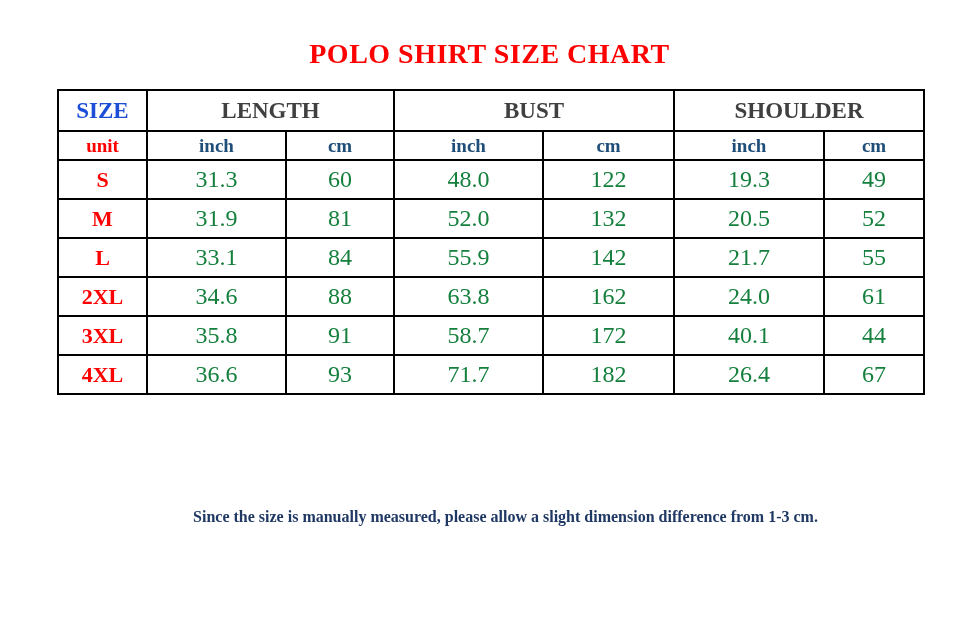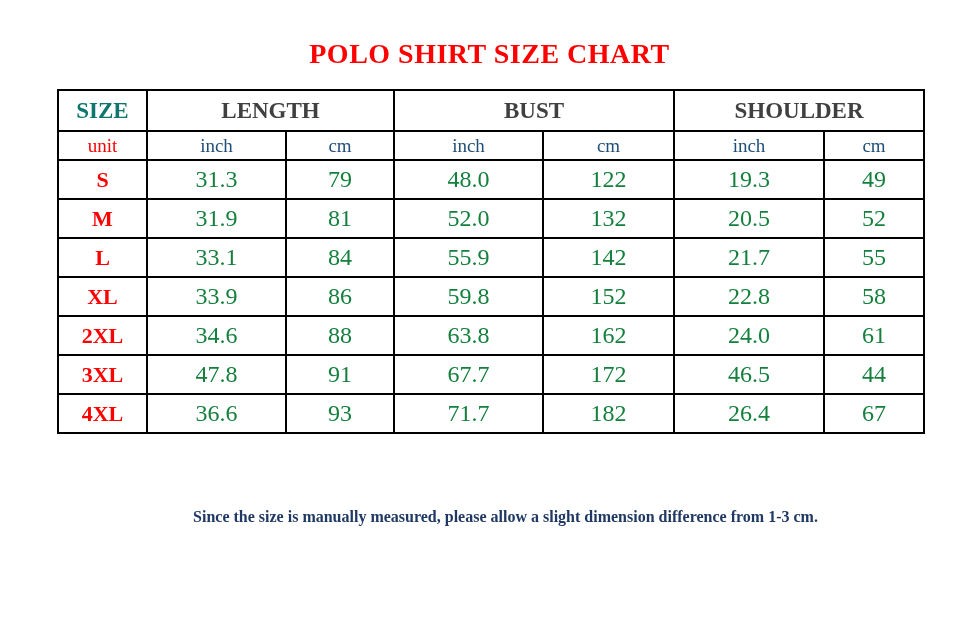--- a/index.html
+++ b/index.html
@@ -44,26 +44,26 @@
     padding: 0;
     background: #ffffff;
   }
   tr.group-header-row th {
     height: 39px;
     font-size: 23px;
     font-weight: bold;
     color: #404040;
   }
   tr.group-header-row th.size-col {
-    color: #0f766e;
+    color: #1d4ed8;
   }
   tr.unit-row td {
     height: 27px;
     font-size: 19px;
-    font-weight: normal;
+    font-weight: bold;
     color: #1f4e79;
   }
   tr.unit-row td.size-col {
     color: #fe0000;
   }
   tr.data-row td {
     height: 37px;
     font-size: 24px;
     color: #15803d;
   }
@@ -115,21 +115,21 @@
         <td>inch</td>
         <td>cm</td>
         <td>inch</td>
         <td>cm</td>
       </tr>
     </thead>
     <tbody id="size-rows">
         <tr class="data-row">
           <td class="size-col">S</td>
           <td>31.3</td>
-          <td>79</td>
+          <td>60</td>
           <td>48.0</td>
           <td>122</td>
           <td>19.3</td>
           <td>49</td>
         </tr>
         <tr class="data-row">
           <td class="size-col">M</td>
           <td>31.9</td>
           <td>81</td>
           <td>52.0</td>
@@ -140,44 +140,35 @@
         <tr class="data-row">
           <td class="size-col">L</td>
           <td>33.1</td>
           <td>84</td>
           <td>55.9</td>
           <td>142</td>
           <td>21.7</td>
           <td>55</td>
         </tr>
         <tr class="data-row">
-          <td class="size-col">XL</td>
-          <td>33.9</td>
-          <td>86</td>
-          <td>59.8</td>
-          <td>152</td>
-          <td>22.8</td>
-          <td>58</td>
-        </tr>
-        <tr class="data-row">
           <td class="size-col">2XL</td>
           <td>34.6</td>
           <td>88</td>
           <td>63.8</td>
           <td>162</td>
           <td>24.0</td>
           <td>61</td>
         </tr>
         <tr class="data-row">
           <td class="size-col">3XL</td>
-          <td>47.8</td>
+          <td>35.8</td>
           <td>91</td>
-          <td>67.7</td>
+          <td>58.7</td>
           <td>172</td>
-          <td>46.5</td>
+          <td>40.1</td>
           <td>44</td>
         </tr>
         <tr class="data-row">
           <td class="size-col">4XL</td>
           <td>36.6</td>
           <td>93</td>
           <td>71.7</td>
           <td>182</td>
           <td>26.4</td>
           <td>67</td>

